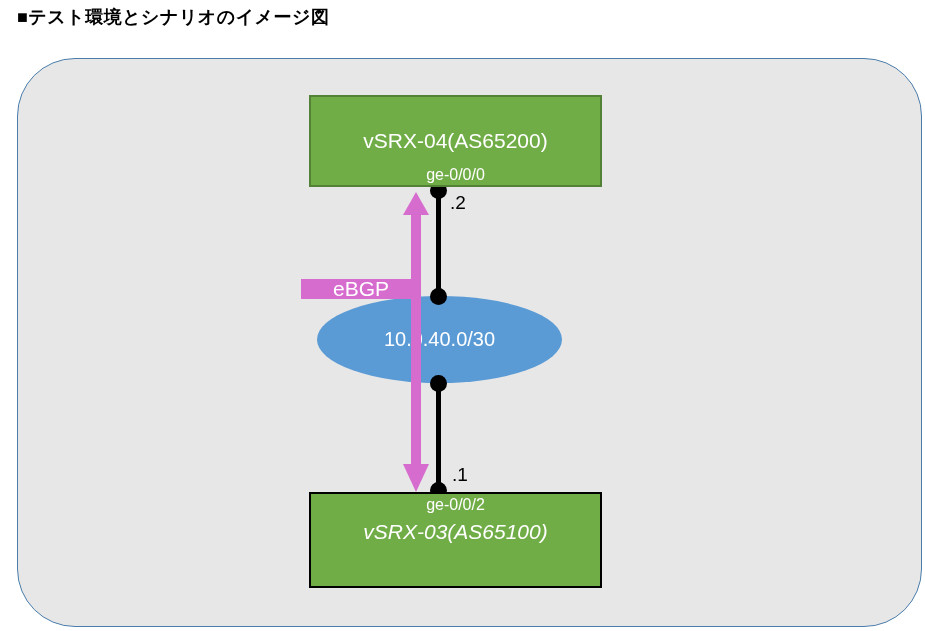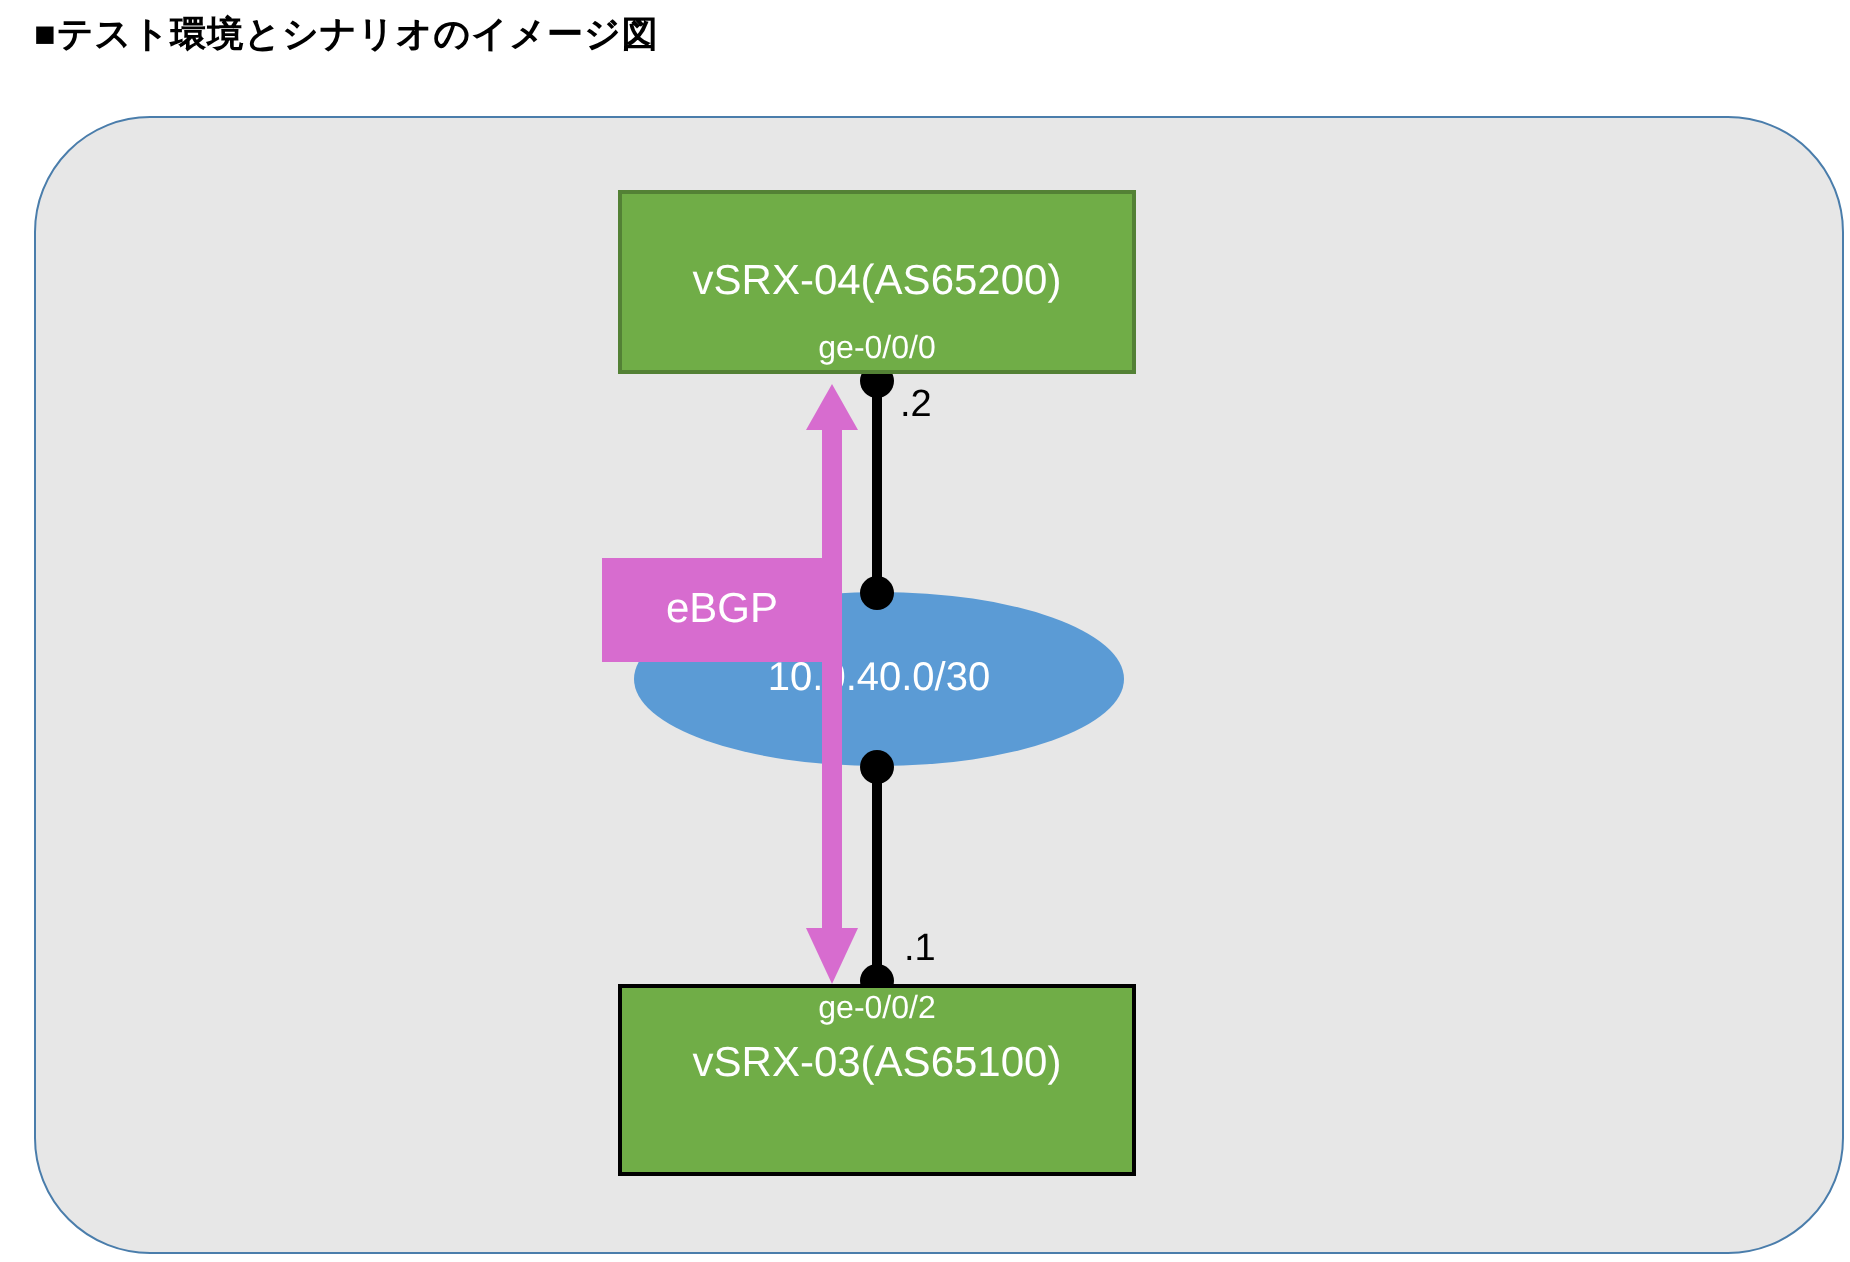--- a/index.html
+++ b/index.html
@@ -85,21 +85,21 @@
   .ebgp-head-down {
     top: 405px;
     height: 28px;
     clip-path: polygon(0 0, 100% 0, 50% 100%);
   }
   .ebgp-box {
     position: absolute;
     left: 283px;
     top: 220px;
     width: 120px;
-    height: 52px;
+    height: 20px;
     background: var(--protocol-fill);
     display: flex;
     align-items: center;
     justify-content: center;
   }
   .ebgp-box-label {
     color: var(--text-on-fill);
     font-size: 21px;
     white-space: nowrap;
   }
@@ -129,21 +129,21 @@
     font-size: 19px;
     color: var(--text-plain);
     white-space: nowrap;
   }
   .ip-top { left: 432px; top: 133px; }
   .ip-bottom { left: 434px; top: 405px; }
   
   .node {
     position: absolute;
     left: 291px;
-    width: 259px;
+    width: 293px;
     background: var(--node-fill);
   }
   .node-top {
     top: 36px;
     height: 92px;
     border: 2px solid var(--node-border-top);
   }
   .node-bottom {
     top: 433px;
     height: 96px;
@@ -162,21 +162,21 @@
     position: absolute;
     left: 0; right: 0;
     text-align: center;
     color: var(--text-on-fill);
     font-size: 16px;
     white-space: nowrap;
   }
   .node-top .node-label { top: 32px; }
   .node-top .node-iface { bottom: 1px; }
   .node-bottom .node-iface { top: 2px; }
-  .node-bottom .node-label { top: 26px; }
+  .node-bottom .node-label { top: 26px; font-style: italic; }
 </style>
 </head>
 <body>
 
 <div class="page">
 
   <div class="title">■テスト環境とシナリオのイメージ図</div>
 
   <div class="canvas">
 

